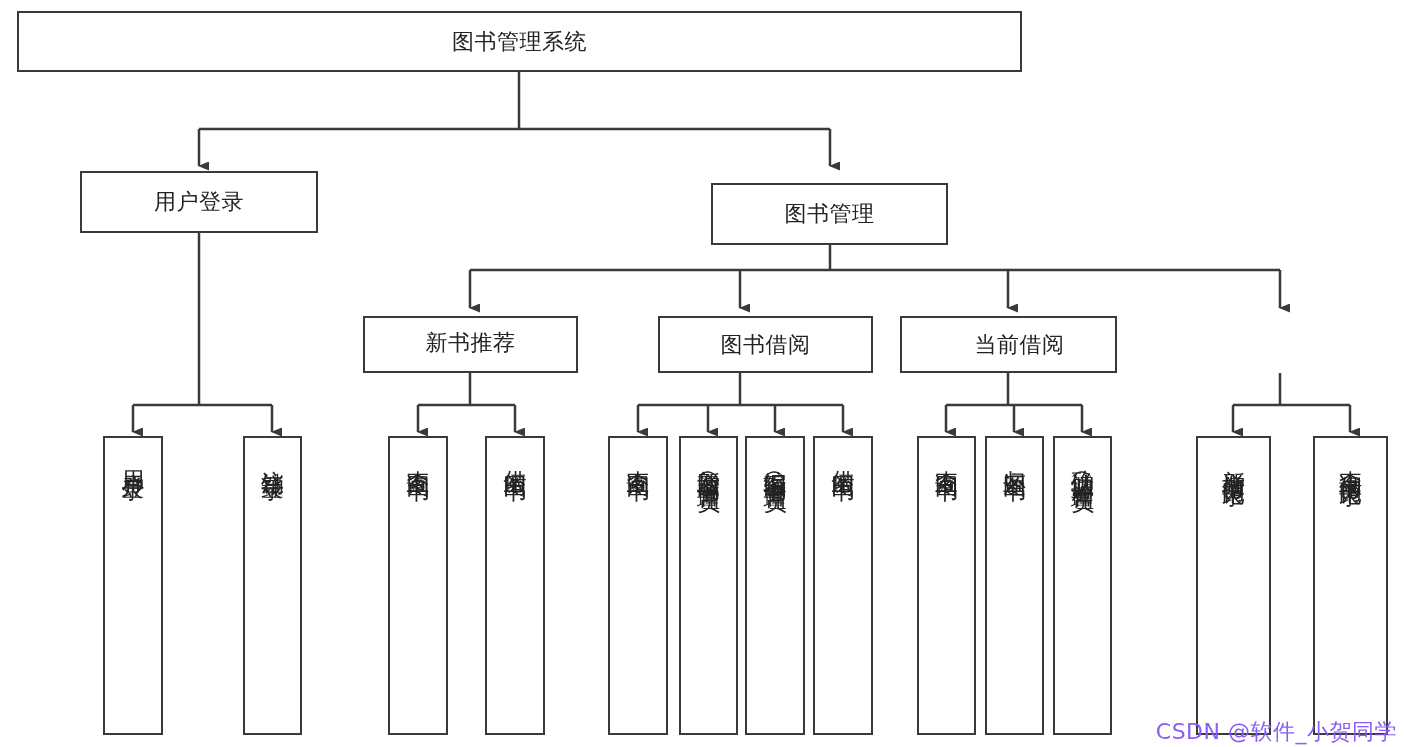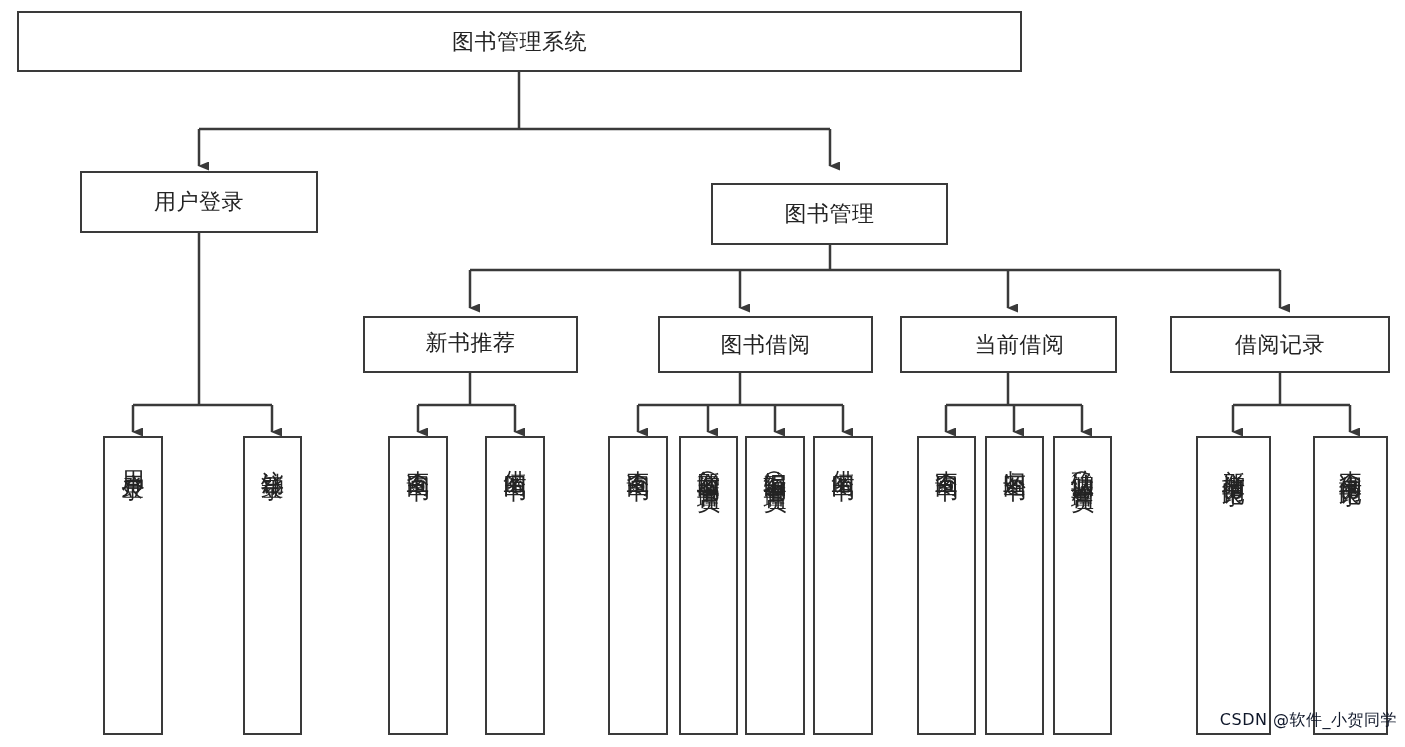--- a/index.html
+++ b/index.html
@@ -51,23 +51,23 @@
     writing-mode: vertical-rl;
     text-orientation: upright;
     letter-spacing: 3px;
     font-size: 23px;
     white-space: normal;
     line-height: 1;
   }
   #watermark {
     position: absolute;
     right: 8px;
-    bottom: 16px;
-    font-size: 16px;
-    color: #0f172a;
+    bottom: 0;
+    font-size: 22px;
+    color: #8b5cf6;
     letter-spacing: 0.5px;
     z-index: 5;
     white-space: nowrap;
   }
 </style>
 </head>
 <body>
 
 <div id="diagram-root">
 
@@ -136,23 +136,20 @@
 
   <div class="node" style="left:363px; top:316px; width:215px; height:57px;font-family:Liberation Mono, monospace;">
     <span class="node-label">新书推荐</span>
   </div>
   <div class="node" style="left:658px; top:316px; width:215px; height:57px;">
     <span class="node-label">图书借阅</span>
   </div>
   <div class="node" style="left:900px; top:316px; width:217px; height:57px;padding-left:22px;">
     <span class="node-label">当前借阅</span>
   </div>
-  <div class="node" style="left:1170px; top:316px; width:220px; height:57px;">
-    <span class="node-label">借阅记录</span>
-  </div>
 
   <div class="node vertical" style="left:103px; top:436px; width:60px; height:299px;">
     <span class="node-label">用户登录</span>
   </div>
   <div class="node vertical" style="left:243px; top:436px; width:59px; height:299px;">
     <span class="node-label">注销登录</span>
   </div>
 
   <div class="node vertical" style="left:388px; top:436px; width:60px; height:299px;">
     <span class="node-label">查询图书</span>

